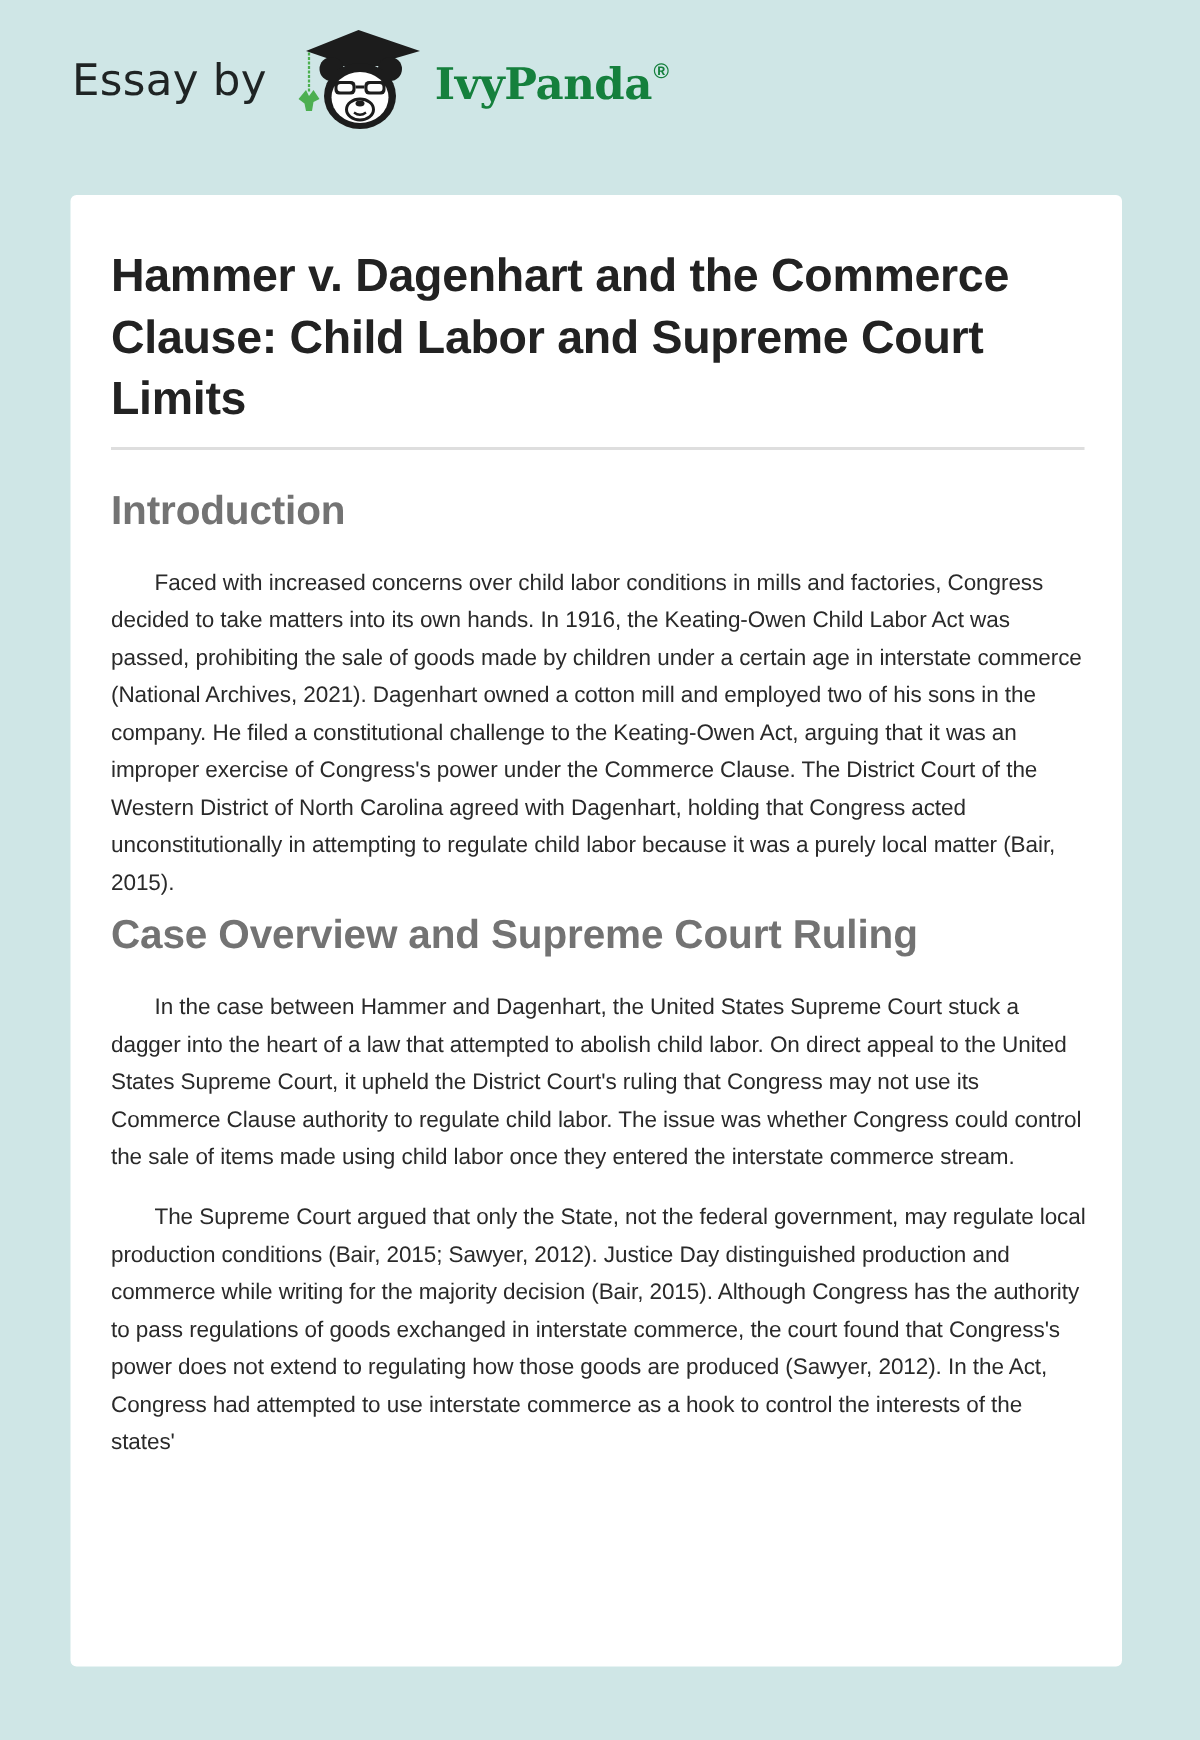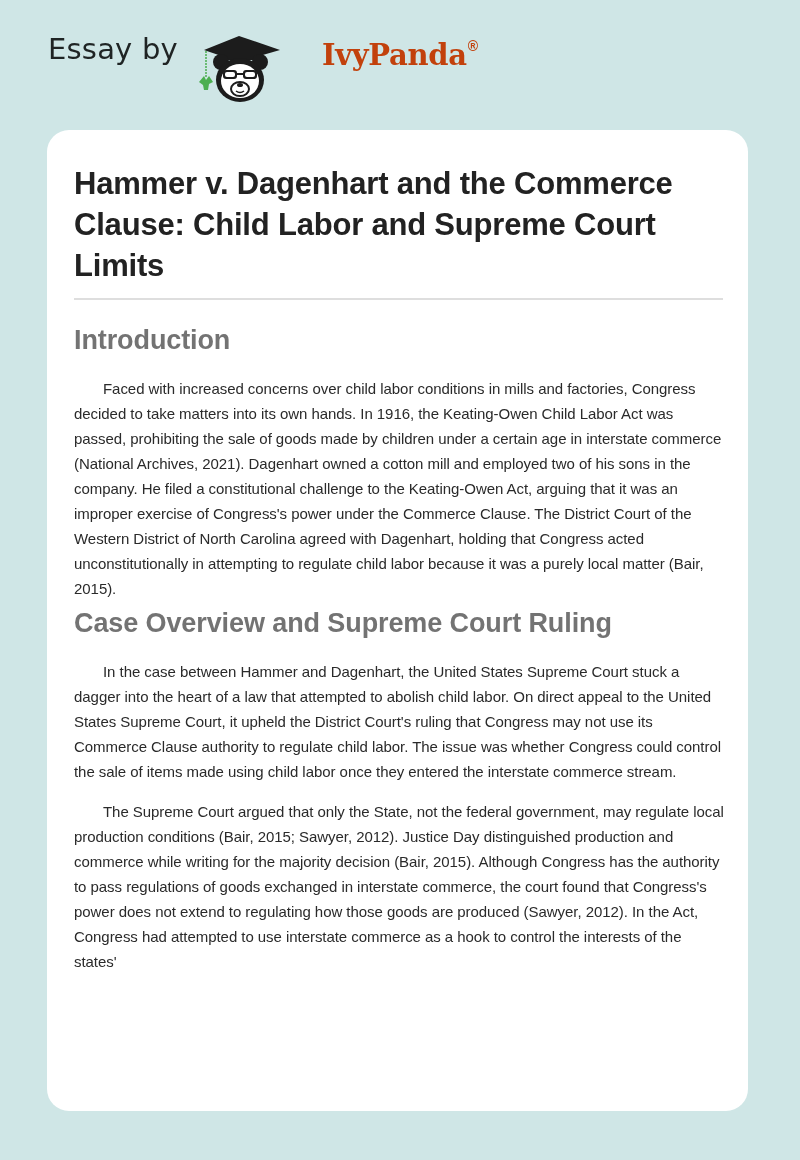--- a/index.html
+++ b/index.html
@@ -11,63 +11,62 @@
       height: 1160px;
       background: #cfe6e6;
       position: relative;
       overflow: hidden;
       font-family: "Liberation Sans", sans-serif;
       color: #222;
     }
     .header {
       position: absolute;
       left: 48px;
-      top: 30px;
+      top: 12px;
       height: 80px;
       display: flex;
-      align-items: flex-start;
+      align-items: center;
     }
     .essay-by {
       font-family: "DejaVu Sans", sans-serif;
       font-size: 29px;
       color: #1f2424;
       letter-spacing: 0.2px;
       margin-right: 18px;
       margin-top: 2px;
     }
     .logo-mark {
       width: 86px;
       height: 72px;
       margin-right: 8px;
       margin-top: 4px;
     }
     .brand-name {
       font-family: "DejaVu Serif", serif;
       font-weight: bold;
       font-size: 29px;
-      color: #c2410c;
+      color: #15803d;
       letter-spacing: -0.3px;
       margin-top: 8px;
-      margin-left: 32px;
     }
     .brand-name sup {
       font-size: 14px;
       font-family: "Liberation Sans", sans-serif;
       font-weight: bold;
       vertical-align: 14px;
       margin-left: 1px;
     }
     .card {
       position: absolute;
       left: 47px;
       top: 130px;
       width: 701px;
       height: 981px;
       background: #ffffff;
-      border-radius: 22px;
+      border-radius: 4px;
       overflow: hidden;
     }
     .card-inner {
       position: absolute;
       left: 27px;
       top: 0;
       width: 650px;
     }
     .title {
       font-family: "Liberation Sans", sans-serif;

